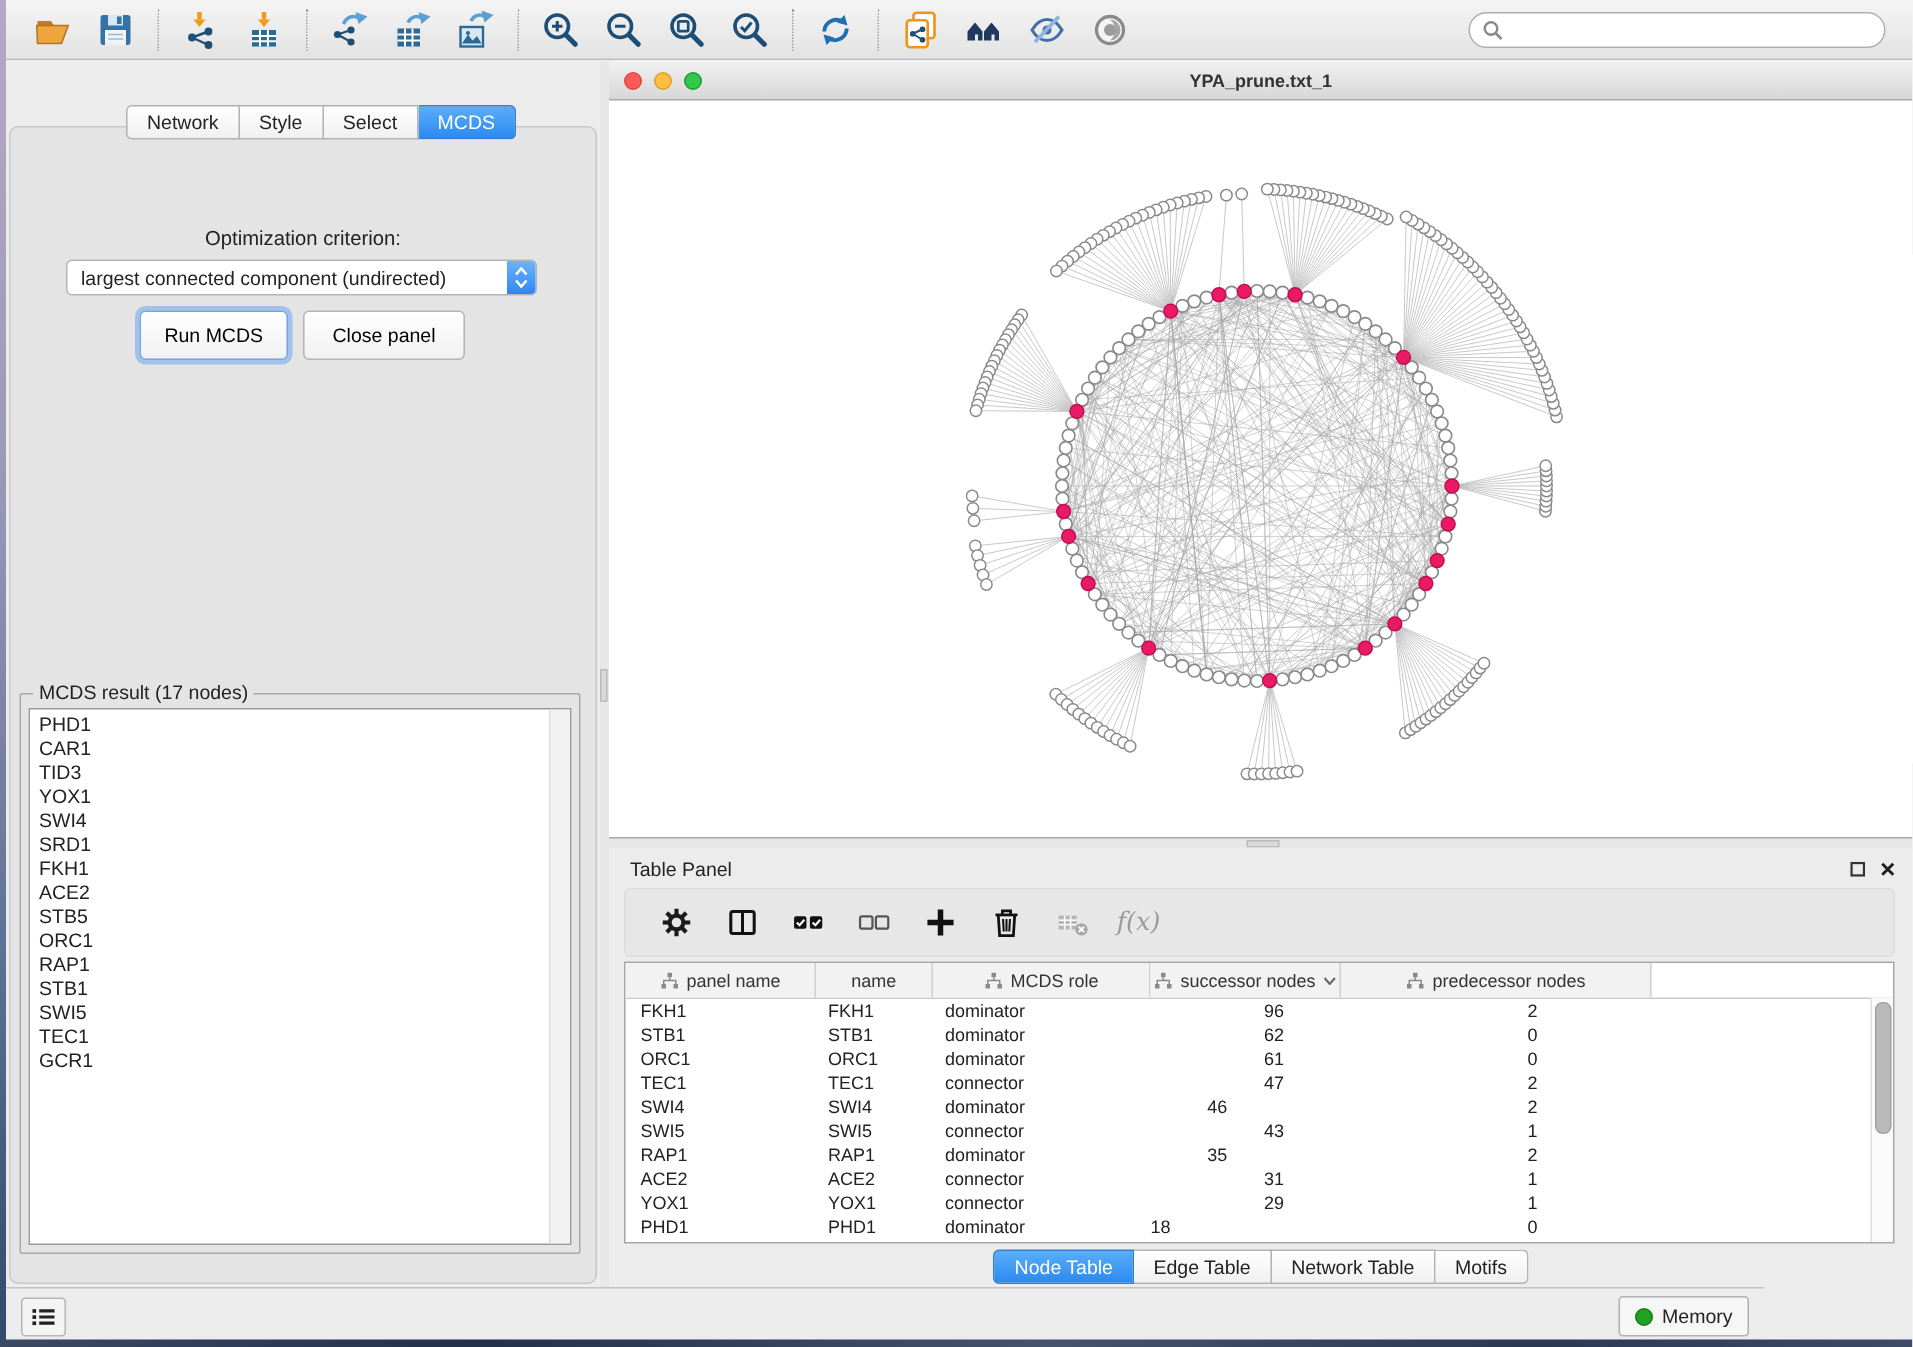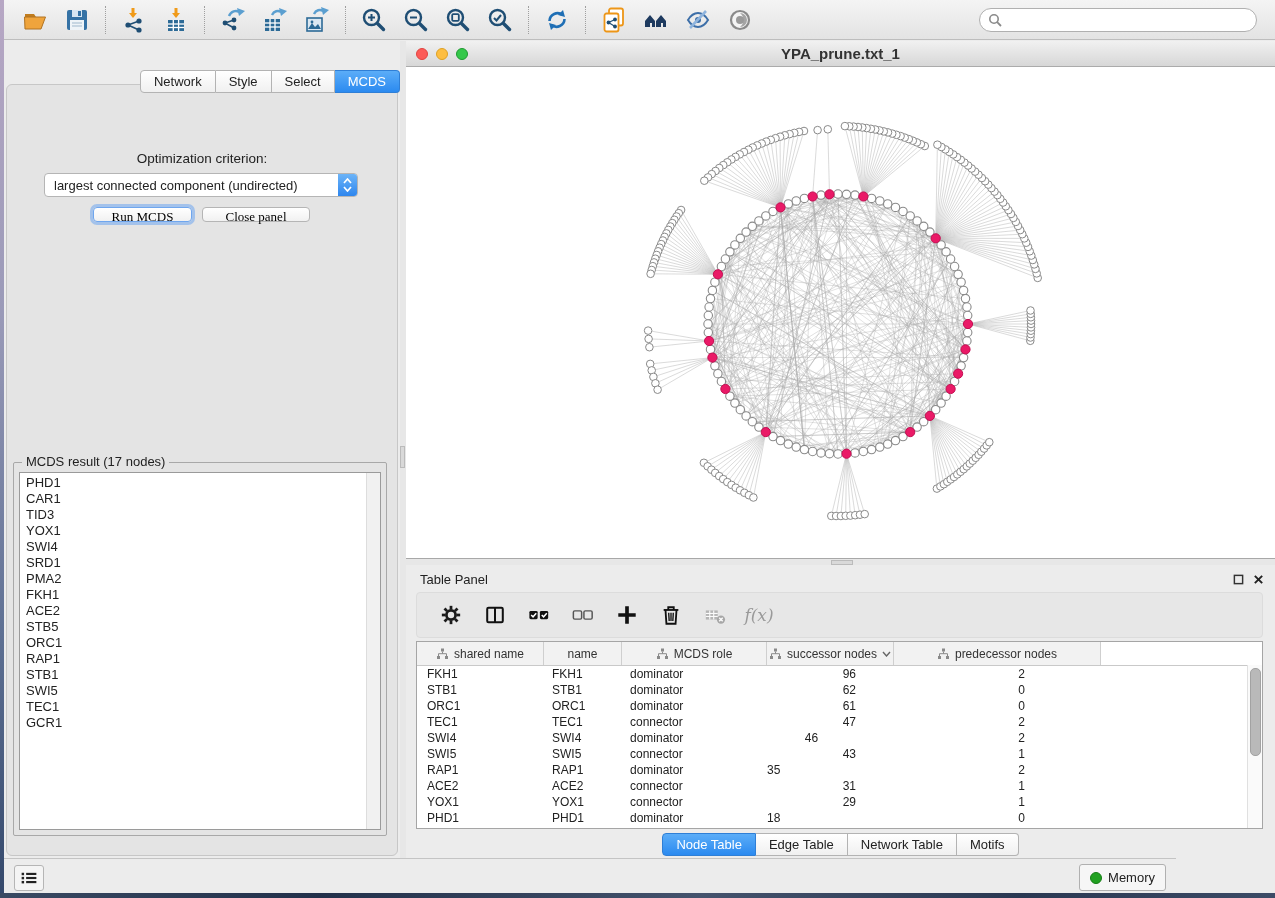--- a/index.html
+++ b/index.html
@@ -29,30 +29,30 @@
   .panel-head .ph-title{flex:1;}
   .win-mini{width:13px;height:13px;margin-left:7px;display:inline-flex;align-items:center;justify-content:center;cursor:default;}
   .cp-box{position:absolute;left:2px;top:43px;width:390px;height:770px;background:#E4E4E4;
       border:1px solid #c7c7c7;border-radius:6px;}
   .seg{display:inline-flex;}
   .seg .seg-btn{border:1px solid #b3b3b3;border-left:none;background:linear-gradient(#ffffff,#f0f0f0);
       padding:3px 13px;font-size:13px;color:#222;cursor:default;white-space:nowrap;}
   .seg .seg-btn:first-child{border-left:1px solid #b3b3b3;border-radius:4px 0 0 4px;}
   .seg .seg-btn:last-child{border-radius:0 4px 4px 0;}
   .seg .seg-btn.sel{background:linear-gradient(#5badf8,#2b8af0);color:#fff;border-color:#2f7fd6;}
-  #cp-tabs{position:absolute;left:0;top:29px;width:100%;text-align:right;}
+  #cp-tabs{position:absolute;left:12px;top:29px;width:100%;text-align:center;}
   #opt-label{position:absolute;left:0;top:110px;width:396px;text-align:center;font-size:13.5px;}
   #criterion-select{position:absolute;left:40px;top:132px;width:314px;height:24px;background:#fff;
       border:1px solid #b5b5b5;border-radius:4px;display:flex;align-items:center;
       font-size:13px;box-sizing:border-box;padding-left:9px;cursor:default;}
   #criterion-select .stepper{margin-left:auto;width:19px;height:22px;border-radius:0 3px 3px 0;
       background:linear-gradient(#6cb4f8,#2e86ee);display:flex;flex-direction:column;
       align-items:center;justify-content:center;gap:2px;}
-  .push-btn{position:absolute;height:15px;background:linear-gradient(#ffffff,#f1f1f1);
-      border:1px solid #b5b5b5;border-radius:4px;font-size:13px;font-family:Liberation Serif, serif;
+  .push-btn{position:absolute;height:33px;background:linear-gradient(#ffffff,#f1f1f1);
+      border:1px solid #b5b5b5;border-radius:4px;font-size:13px;font-family:Liberation Sans, sans-serif;
       cursor:default;}
   #run-mcds{left:89px;top:166px;width:99px;border-color:#6fa6ee;box-shadow:0 0 0 3px rgba(110,166,240,.55);}
   #close-panel{left:198px;top:166px;width:108px;}
   #mcds-group{position:absolute;left:9px;top:421px;width:372px;height:372px;
       border:1px solid #a8a8a8;border-radius:2px;}
   #mcds-legend{position:absolute;left:8px;top:-9px;background:#E4E4E4;padding:0 4px;font-size:13px;}
   #mcds-list{position:absolute;left:5px;top:9px;right:5px;bottom:5px;background:#fff;
       border:1px solid #9a9a9a;overflow:hidden;}
   #mcds-items{padding:2px 0 0 6px;font-size:13px;line-height:16px;}
   #mcds-scroll{position:absolute;right:0;top:0;bottom:0;width:13px;background:#f1f1f1;border-left:1px solid #ddd;}
@@ -63,21 +63,21 @@
   #h-split{position:absolute;left:406px;top:558px;width:869px;height:7px;background:#E7E7E7;border-top:1px solid #a8a8a8;}
   #h-split .grip{position:absolute;left:425px;top:1px;width:22px;height:5px;background:#d9d9d9;border:1px solid #bbb;box-sizing:border-box;}
   
   #network-window{position:absolute;left:406px;top:41px;width:869px;height:517px;background:#fff;}
   #net-titlebar{height:25px;background:linear-gradient(#f1f1f1,#d7d7d7);border-bottom:1px solid #ababab;
       display:flex;align-items:center;position:relative;}
   .tl{width:12px;height:12px;border-radius:50%;margin-left:8px;box-sizing:border-box;}
   .tl.red{background:#fc5b57;border:1px solid #e2443f;margin-left:10px;}
   .tl.yellow{background:#fdbe41;border:1px solid #dfa123;}
   .tl.green{background:#34c84a;border:1px solid #1f9a31;}
-  #net-title{position:absolute;left:0;right:0;text-align:center;font-size:15px;font-weight:bold;color:#333;}
+  #net-title{position:absolute;left:0;right:0;text-align:center;font-size:12px;font-weight:bold;color:#333;}
   #graph-svg{display:block;background:#fff;}
   
   #table-panel{position:absolute;left:406px;top:565px;width:869px;height:293px;background:#ECECEC;}
   #tp-toolbar{position:absolute;left:10px;top:27px;width:847px;height:46px;background:#E7E7E7;
       border:1px solid #dcdcdc;border-radius:4px;display:flex;align-items:center;padding-left:12px;box-sizing:border-box;}
   .tp-icon{width:24px;height:24px;margin:0 10px;display:inline-flex;align-items:center;justify-content:center;cursor:default;text-align:right;}
   .fx{font-family:"DejaVu Serif",serif;font-style:italic;font-size:17px;color:#9a9a9a;}
   #node-table{position:absolute;left:10px;top:76px;width:847px;height:188px;background:#fff;
       border:1px solid #a5a5a5;box-sizing:border-box;overflow:hidden;}
   #nt-header{display:flex;height:23px;border-bottom:1px solid #c9c9c9;font-size:12px;color:#333;}
@@ -297,21 +297,20 @@
     <div id="mcds-group">
       <span id="mcds-legend">MCDS result (17 nodes)</span>
       <div id="mcds-list">
         <div id="mcds-items">
             <div>PHD1</div>
             <div>CAR1</div>
             <div>TID3</div>
             <div>YOX1</div>
             <div>SWI4</div>
             <div>SRD1</div>
-            <div>PMA2</div>
             <div>FKH1</div>
             <div>ACE2</div>
             <div>STB5</div>
             <div>ORC1</div>
             <div>RAP1</div>
             <div>STB1</div>
             <div>SWI5</div>
             <div>TEC1</div>
             <div>GCR1</div>
           </div>
@@ -1236,21 +1235,21 @@
       <div id="nt-header">
           <div class="hcell" style="width: 127px;">
             <svg width="13" height="12" viewBox="0 0 12 12">
               <g fill="#8a8a8a">
                 <rect x="4.5" y="0.5" width="3" height="3"></rect>
                 <rect x="0.5" y="8" width="3" height="3"></rect>
                 <rect x="8.5" y="8" width="3" height="3"></rect>
               </g>
               <path d="M6 3.5v2.2M2 8V5.7h8V8" stroke="#8a8a8a" fill="none"></path>
             </svg>
-            <span class="hname">shared name</span>
+            <span class="hname">panel name</span>
           </div>
           <div class="hcell" style="width: 78px;">
             <span class="hname">name</span>
           </div>
           <div class="hcell" style="width: 145px;">
             <svg width="13" height="12" viewBox="0 0 12 12">
               <g fill="#8a8a8a">
                 <rect x="4.5" y="0.5" width="3" height="3"></rect>
                 <rect x="0.5" y="8" width="3" height="3"></rect>
                 <rect x="8.5" y="8" width="3" height="3"></rect>
@@ -1325,21 +1324,21 @@
             <div class="tcell" style="width: 127px; padding-left: 10px;">SWI5</div>
             <div class="tcell" style="width: 78px; padding-left: 8px;">SWI5</div>
             <div class="tcell" style="width: 145px; padding-left: 8px;">connector</div>
             <div class="tcell" style="width: 127px; text-align: right; padding-right: 38px;">43</div>
             <div class="tcell" style="width: 207px; text-align: right; padding-right: 76px;">1</div>
           </div>
           <div class="trow">
             <div class="tcell" style="width: 127px; padding-left: 10px;">RAP1</div>
             <div class="tcell" style="width: 78px; padding-left: 8px;">RAP1</div>
             <div class="tcell" style="width: 145px; padding-left: 8px;">dominator</div>
-            <div class="tcell" style="width: 127px; text-align: left; padding-right: 38px;">35</div>
+            <div class="tcell" style="width: 127px; text-align: center; padding-right: 38px;">35</div>
             <div class="tcell" style="width: 207px; text-align: right; padding-right: 76px;">2</div>
           </div>
           <div class="trow">
             <div class="tcell" style="width: 127px; padding-left: 10px;">ACE2</div>
             <div class="tcell" style="width: 78px; padding-left: 8px;">ACE2</div>
             <div class="tcell" style="width: 145px; padding-left: 8px;">connector</div>
             <div class="tcell" style="width: 127px; text-align: right; padding-right: 38px;">31</div>
             <div class="tcell" style="width: 207px; text-align: right; padding-right: 76px;">1</div>
           </div>
           <div class="trow">

